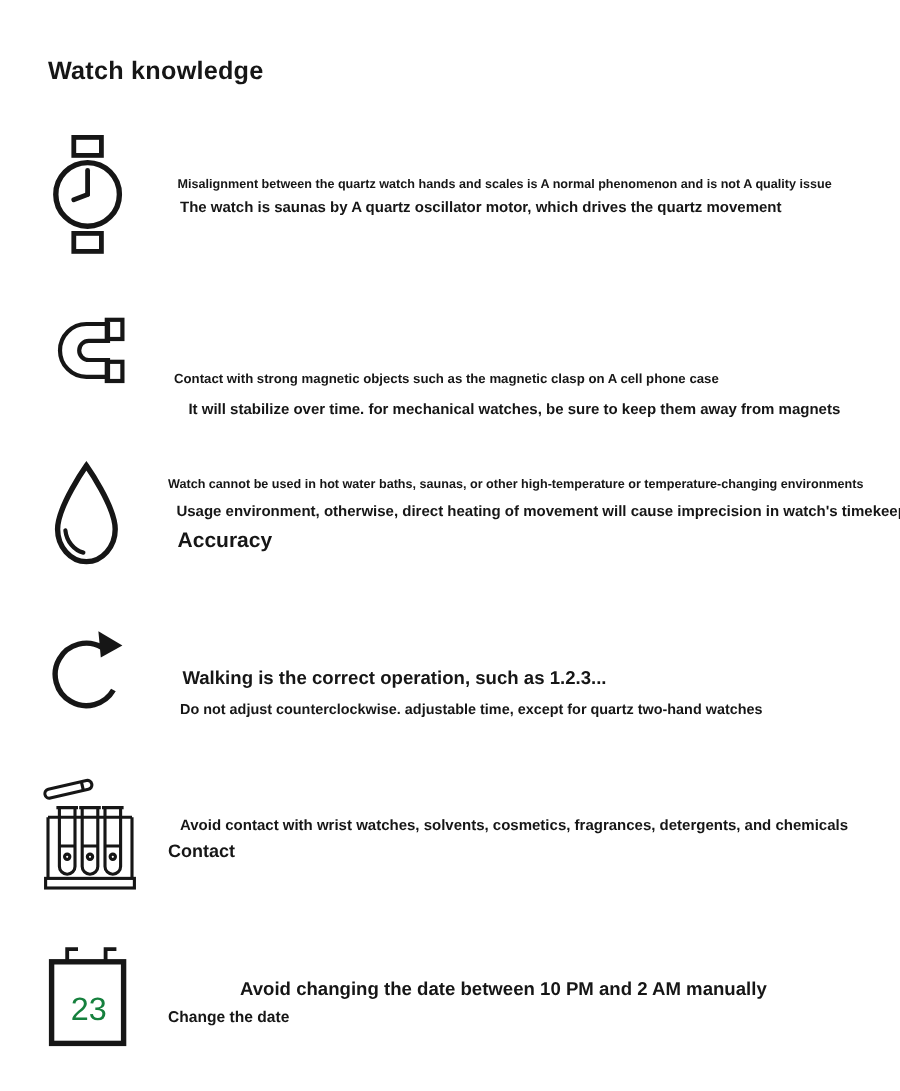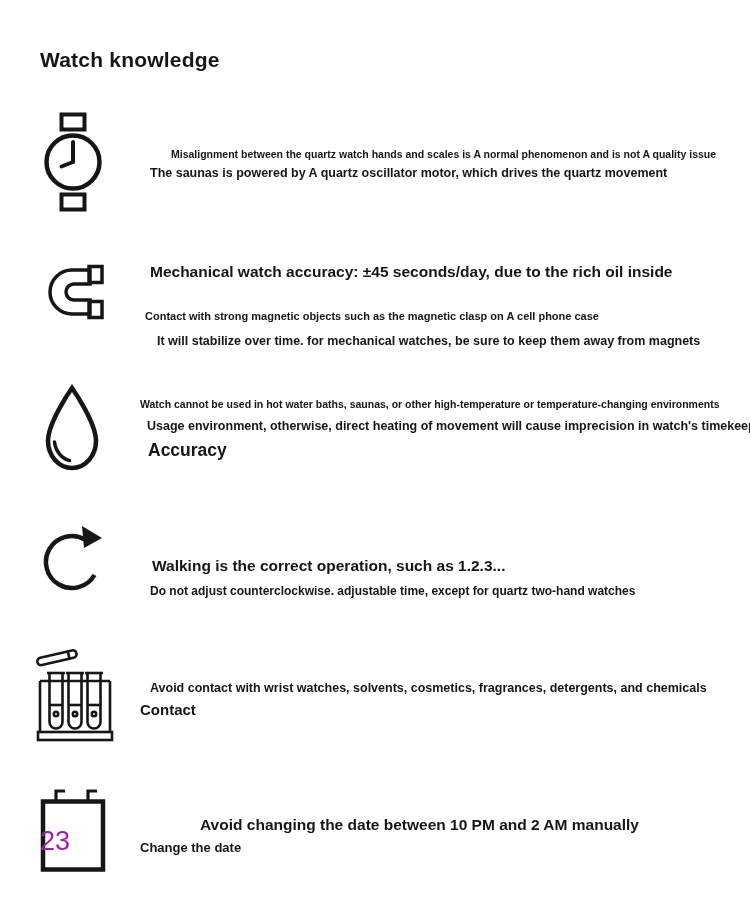--- a/index.html
+++ b/index.html
@@ -12,53 +12,52 @@
   svg { display:block; }
   .title  { font-size:21px;   font-weight:700; letter-spacing:.2px;margin-top:15px; }
   .t-105  { font-size:10.5px; font-weight:700; }
   .t-11   { font-size:11px;   font-weight:700; }
   .t-12   { font-size:12px;   font-weight:700; }
   .t-125  { font-size:12.5px; font-weight:700; }
   .t-13   { font-size:13px;   font-weight:700; }
   .t-155  { font-size:15.5px; font-weight:700; }
   .t-175  { font-size:17.5px; font-weight:700; }
   .t-19   { font-size:15px;   font-weight:700; }
-  .cal-num { position:absolute; left:0; top:38px; width:68px; text-align:left;
-             font-size:27px; font-weight:400; color:#a21caf; }
+  .cal-num { position:absolute; left:0; top:38px; width:68px; text-align:center;
+             font-size:27px; font-weight:400; color:#15803d; }
 </style>
 </head>
 <body>
 
 <div class="page">
 
   <div class="abs title" style="left:40px; top:33px;">Watch knowledge</div>
 
   <div class="sec" style="top:112px; height:110px;">
     <div class="icon" style="left:44px; top:0;">
       <svg width="58" height="100" viewBox="0 0 58 100" fill="none" stroke="#161616">
         <rect x="17.5" y="2.5" width="23" height="15" stroke-width="4"></rect>
         <rect x="17.5" y="82.5" width="23" height="15" stroke-width="4"></rect>
         <circle cx="29" cy="50" r="26.5" stroke-width="4.5" fill="#ffffff"></circle>
         <path d="M29 50 L29 30" stroke-width="4" stroke-linecap="round"></path>
         <path d="M29 50 L17.5 54.5" stroke-width="4" stroke-linecap="round"></path>
       </svg>
     </div>
-    <div class="abs t-105" style="left:171px; top:36px;">Misalignment between the quartz watch hands and scales is A normal phenomenon and is not A quality issue</div>
-    <div class="abs t-125" style="left:150px; top:54px;">The saunas is powered by A quartz oscillator motor, which drives the quartz movement</div>
+    <div class="abs t-105" style="left:148px; top:36px;">Misalignment between the quartz watch hands and scales is A normal phenomenon and is not A quality issue</div>
+    <div class="abs t-125" style="left:150px; top:54px;">The watch is saunas by A quartz oscillator motor, which drives the quartz movement</div>
   </div>
 
   <div class="sec" style="top:263px; height:70px;">
     <div class="icon" style="left:42px; top:1px;">
       <svg width="64" height="56" viewBox="0 0 64 56" fill="none" stroke="#161616" stroke-width="3.5">
         <path d="M48 6 L30 6 A22 22 0 0 0 30 50 L48 50 L48 36 L32 36 A8 8 0 0 1 32 20 L48 20 Z"></path>
         <rect x="47" y="2.5" width="13" height="16"></rect>
         <rect x="47" y="37.5" width="13" height="16"></rect>
       </svg>
     </div>
-    <div class="abs t-155" style="left:150px; top:0;">Mechanical watch accuracy: ±45 seconds/day, due to the rich oil inside</div>
     <div class="abs t-125" style="left:157px; top:24px;margin-top:47px;">It will stabilize over time. for mechanical watches, be sure to keep them away from magnets</div>
     <div class="abs t-11" style="left:145px; top:47px;">Contact with strong magnetic objects such as the magnetic clasp on A cell phone case</div>
   </div>
 
   <div class="sec" style="top:383px; height:95px;">
     <div class="icon" style="left:40px; top:0;">
       <svg width="64" height="92" viewBox="0 0 64 92" fill="none" stroke="#161616">
         <path stroke-width="4.5" d="M32 5 C32 5 8 39 8 58 C8 72.5 18.7 85 32 85 C45.3 85 56 72.5 56 58 C56 39 32 5 32 5 Z"></path>
         <path stroke-width="3.5" stroke-linecap="round" d="M14.5 59 C15.5 68 21.5 75.5 29.5 77.5"></path>
       </svg>

